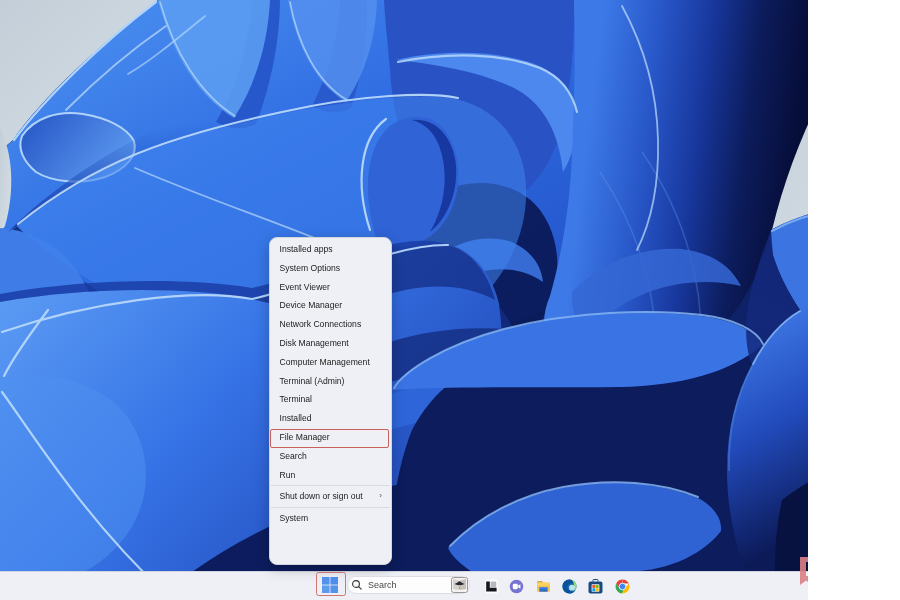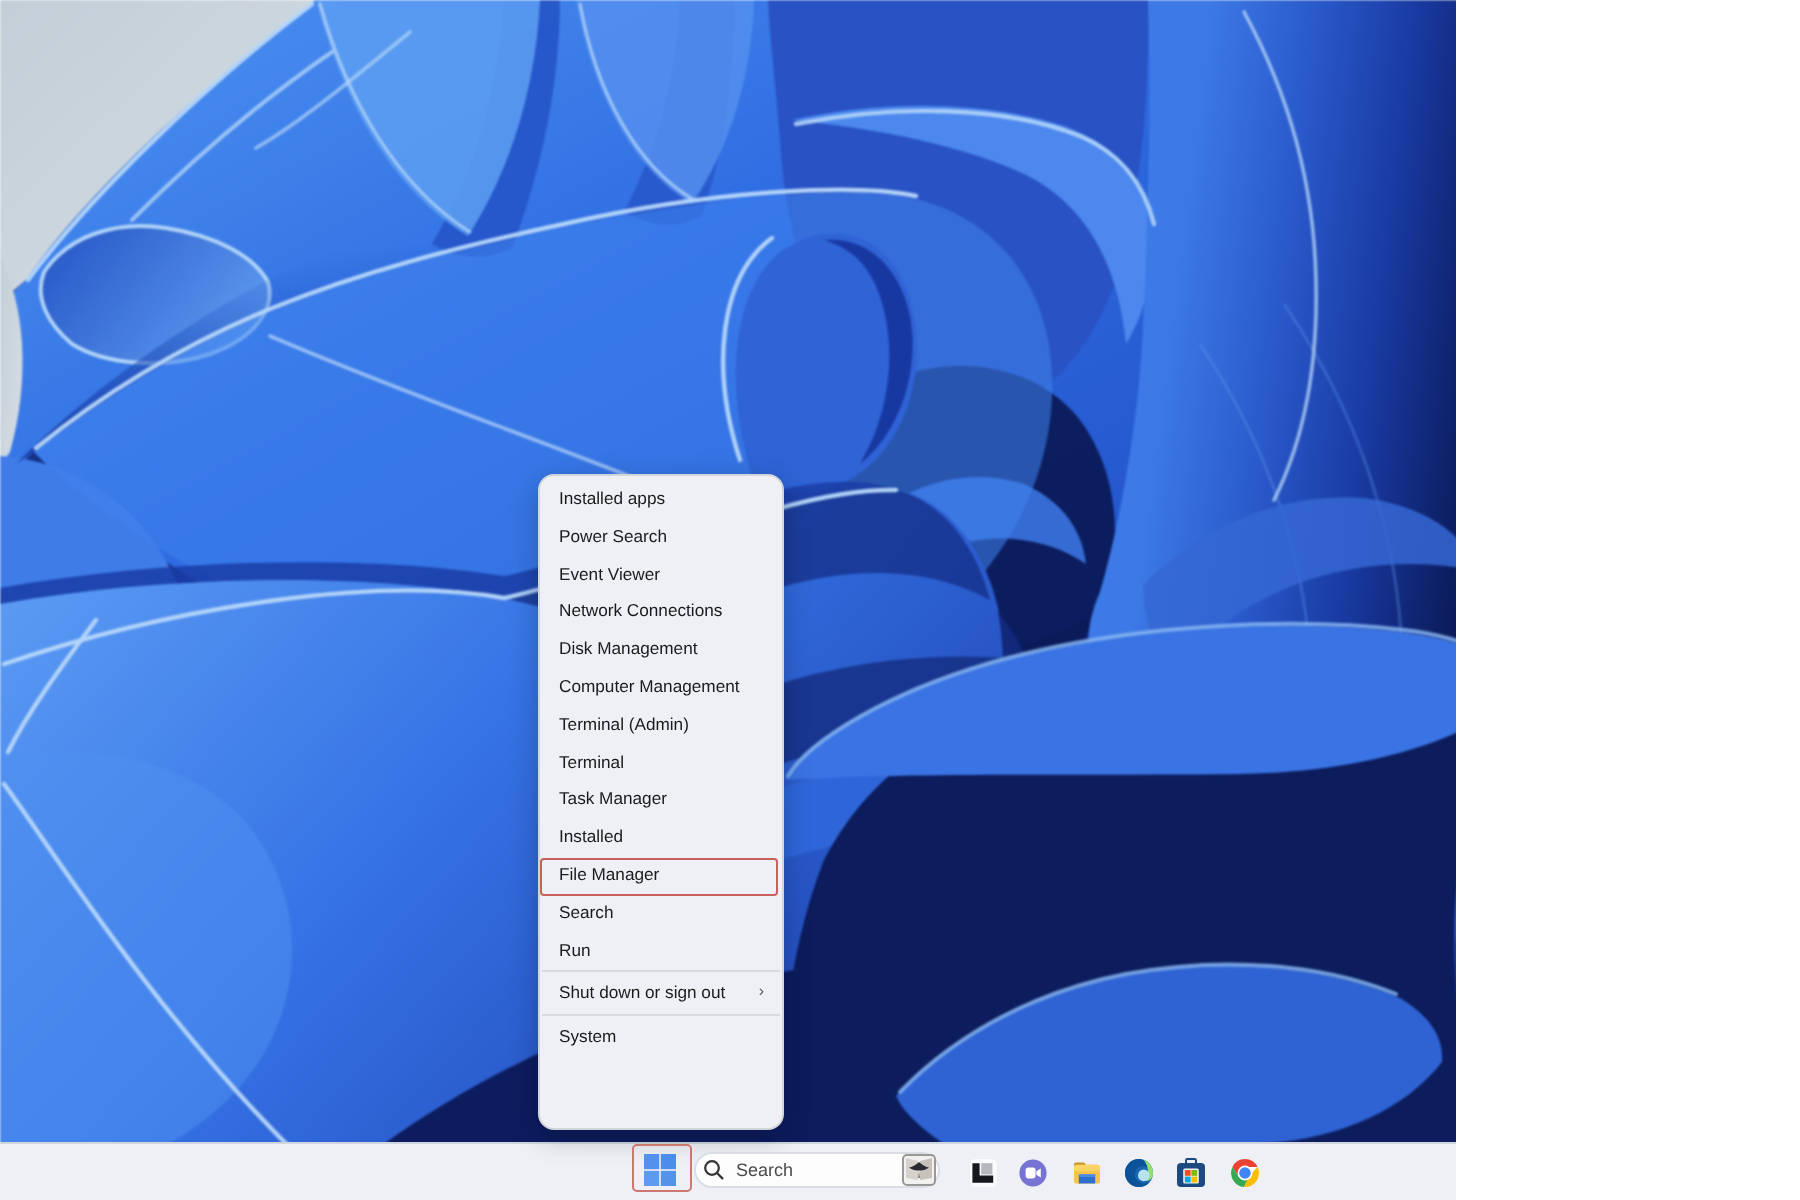--- a/index.html
+++ b/index.html
@@ -1,17 +1,17 @@
 <!DOCTYPE html>
 <html><head>
 <meta charset="utf-8">
 <style>
   html,body{margin:0;padding:0;width:900px;height:600px;overflow:hidden;
     font-family:"Liberation Sans", sans-serif;}
-  #stage{position:relative;width:728px;height:600px;overflow:hidden;}
+  #stage{position:relative;width:808px;height:600px;overflow:hidden;}
   #wall{position:absolute;left:0;top:0;filter:blur(0.5px);}
   
   #menu{position:absolute;left:269px;top:237px;width:123px;height:328px;
     background:#eef0f5;border:1px solid #d2d5da;border-radius:8px;
     box-shadow:0 4px 14px rgba(0,0,0,.22);box-sizing:border-box;
     padding:2px 0;z-index:5;}
   .mi{height:18.8px;line-height:18.8px;padding-left:9.5px;font-size:8.6px;
     color:#1b1b1b;white-space:nowrap;position:relative;}
   .sep{height:3px;position:relative;}
   .sep:after{content:"";position:absolute;left:1px;right:1px;top:1px;
@@ -180,28 +180,28 @@
     <path d="M772,231 C812,209 858,204 898,212"></path>
     <path d="M753,364 C766,339 781,322 800,311"></path>
     <path d="M729,470 C728,428 737,394 752,366" opacity="0.3"></path>
     <path d="M394,388 C404,371 444,345 504,329 C572,311 652,309 702,315 C736,319 757,331 763,344"></path>
     <path d="M450,546 C480,515 521,495 563,487 C612,478 661,482 698,497"></path>
   </g>
   </svg>
 
   <div id="menu">
     <div class="mi">Installed apps</div>
-    <div class="mi">Power Search</div>
+    <div class="mi">System Options</div>
     <div class="mi">Event Viewer</div>
+    <div class="mi">Device Manager</div>
     <div class="mi">Network Connections</div>
     <div class="mi">Disk Management</div>
     <div class="mi">Computer Management</div>
     <div class="mi">Terminal (Admin)</div>
     <div class="mi">Terminal</div>
-    <div class="mi">Task Manager</div>
     <div class="mi">Installed</div>
     <div class="mi">File Manager</div>
     <div class="mi">Search</div>
     <div class="mi">Run</div>
     <div class="sep"></div>
     <div class="mi">Shut down or sign out<span class="arrow">›</span></div>
     <div class="sep"></div>
     <div class="mi">System</div>
   </div>
   <div id="tmbox"></div>

